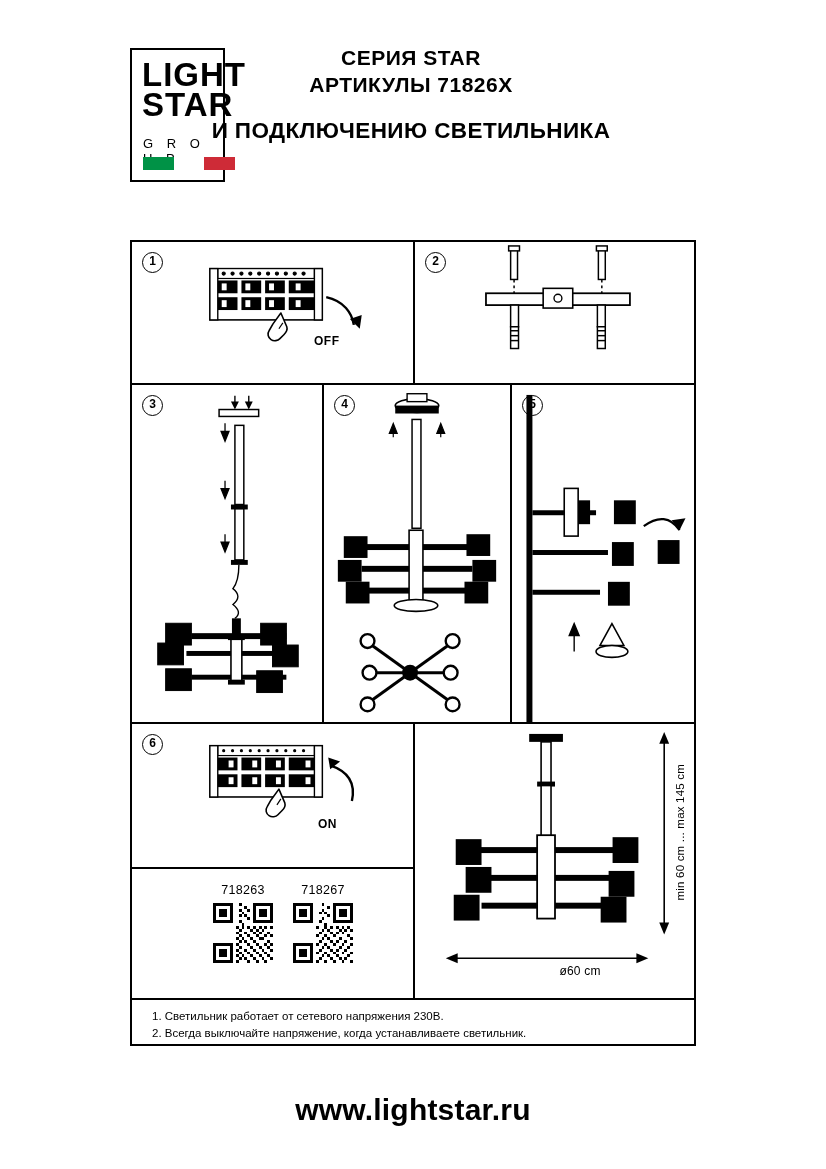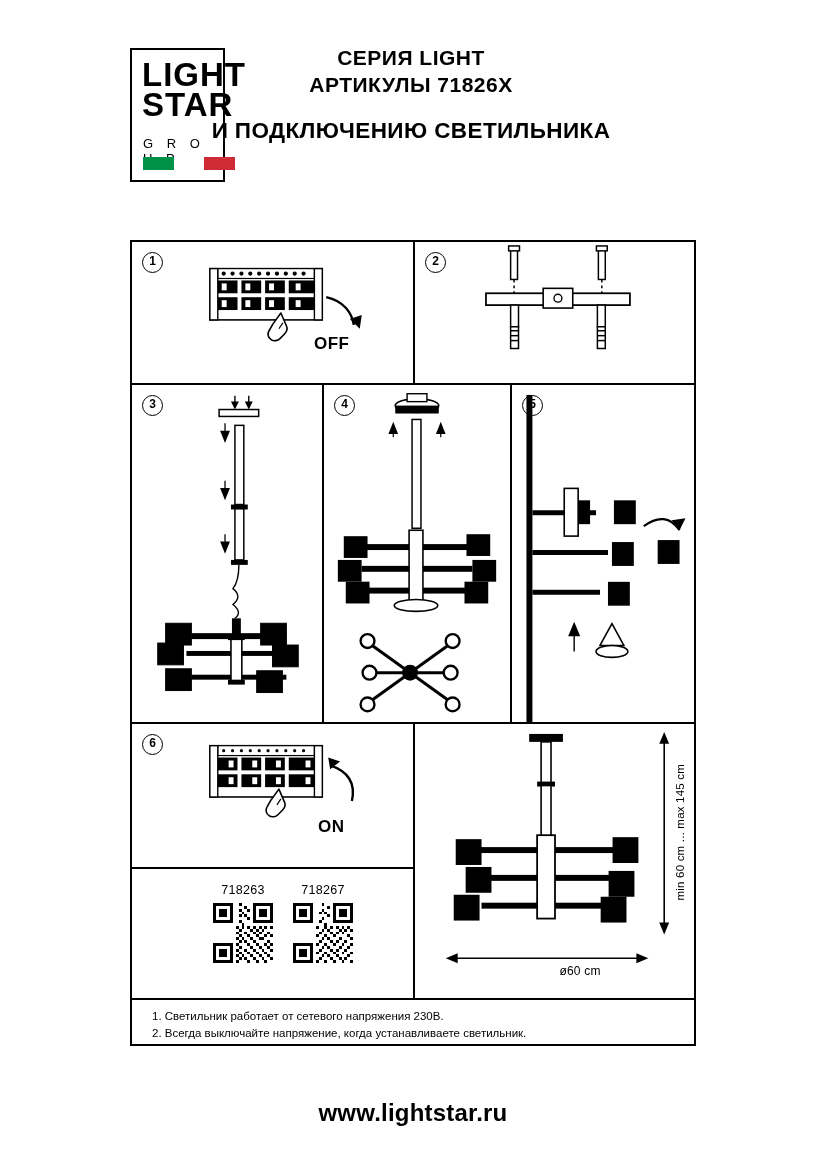--- a/index.html
+++ b/index.html
@@ -119,21 +119,21 @@
   #cell5 { left: 380px; top: 143px; width: 182px; height: 339px; }
   #cell6 { left: 0;   top: 482px; width: 283px; height: 145px; }
   #cellQR { left: 0; top: 627px; width: 283px; height: 131px; }
   #cellDim { left: 283px; top: 482px; width: 279px; height: 276px; }
   #cellNotes { left: 0; top: 758px; width: 562px; height: 44px; }
 
   .svgwrap { position: absolute; left: 0; top: 0; width: 100%; height: 100%; }
 
   .label-off, .label-on {
     position: absolute;
-    font-size: 17px;
+    font-size: 12px;
     font-weight: bold;
     letter-spacing: 0.5px;
   }
 
   
   .qr-row {
     position: absolute;
     left: 0; top: 14px;
     width: 283px;
   }
@@ -181,21 +181,21 @@
     font-size: 12px;
     letter-spacing: 0.2px;
   }
 
   
   .footer {
     position: absolute;
     left: 0; bottom: 42px;
     width: 826px;
     text-align: center;
-    font-size: 24px;
+    font-size: 30px;
     font-weight: bold;
     letter-spacing: 0.2px;
   }
 </style>
 </head>
 <body>
 
 <div class="header">
 
   <div class="logo-box">
@@ -205,21 +205,21 @@
     </div>
     <div class="logo-group">G R O U P</div>
     <div class="logo-flag">
       <span class="flag-g"></span>
         <span class="flag-w"></span>
         <span class="flag-r"></span>
     </div>
   </div>
 
   <div class="head-right">
-    <div class="head-line-1">СЕРИЯ LIGHT</div>
+    <div class="head-line-1">СЕРИЯ STAR</div>
     <div class="head-line-2">АРТИКУЛЫ 71826X</div>
     <div class="head-title">
       <div>И ПОДКЛЮЧЕНИЮ СВЕТИЛЬНИКА</div>
     </div>
   </div>
 </div>
 
 <div class="sheet">
 
   <div class="cell b-r b-b" id="cell1">

